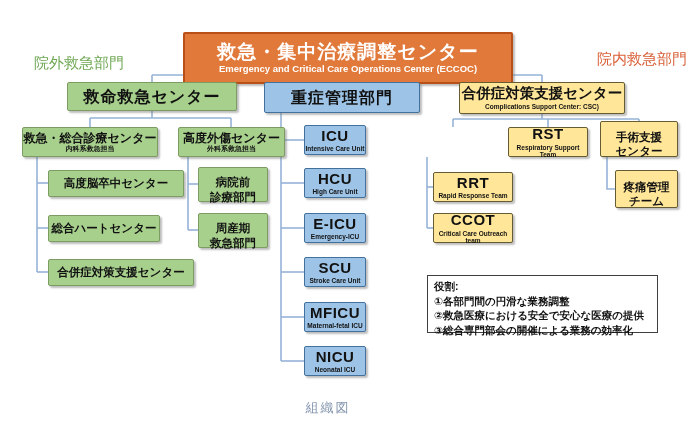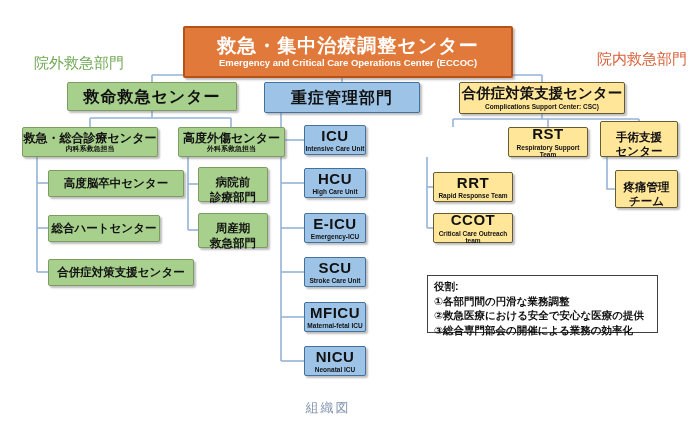--- a/index.html
+++ b/index.html
@@ -83,21 +83,21 @@
     <path class="conn" d="M548 119 V127"></path>
     <path class="conn" d="M639 119 V121"></path>
 
     <path class="conn" d="M427 157 V228"></path>
     <path class="conn" d="M427 187 H433"></path>
     <path class="conn" d="M427 228 H433"></path>
 
     <path class="conn" d="M607 157 V189 H615"></path>
   </svg>
 
-  <div class="box orange" style="left:183px;top:26px;width:330px;height:52px">
+  <div class="box orange" style="left:183px;top:32px;width:330px;height:52px">
     <div class="hdr-title">救急・集中治療調整センター</div>
     <div class="hdr-sub">Emergency and Critical Care Operations Center (ECCOC)</div>
   </div>
 
   <div class="seclabel left-lab" style="left:34px;top:54px">院外救急部門</div>
   <div class="seclabel right-lab" style="left:597px;top:50px">院内救急部門</div>
 
   <div class="box green" style="left:67px;top:82px;width:170px;height:29px">
     <div class="t-big">救命救急センター</div>
   </div>

